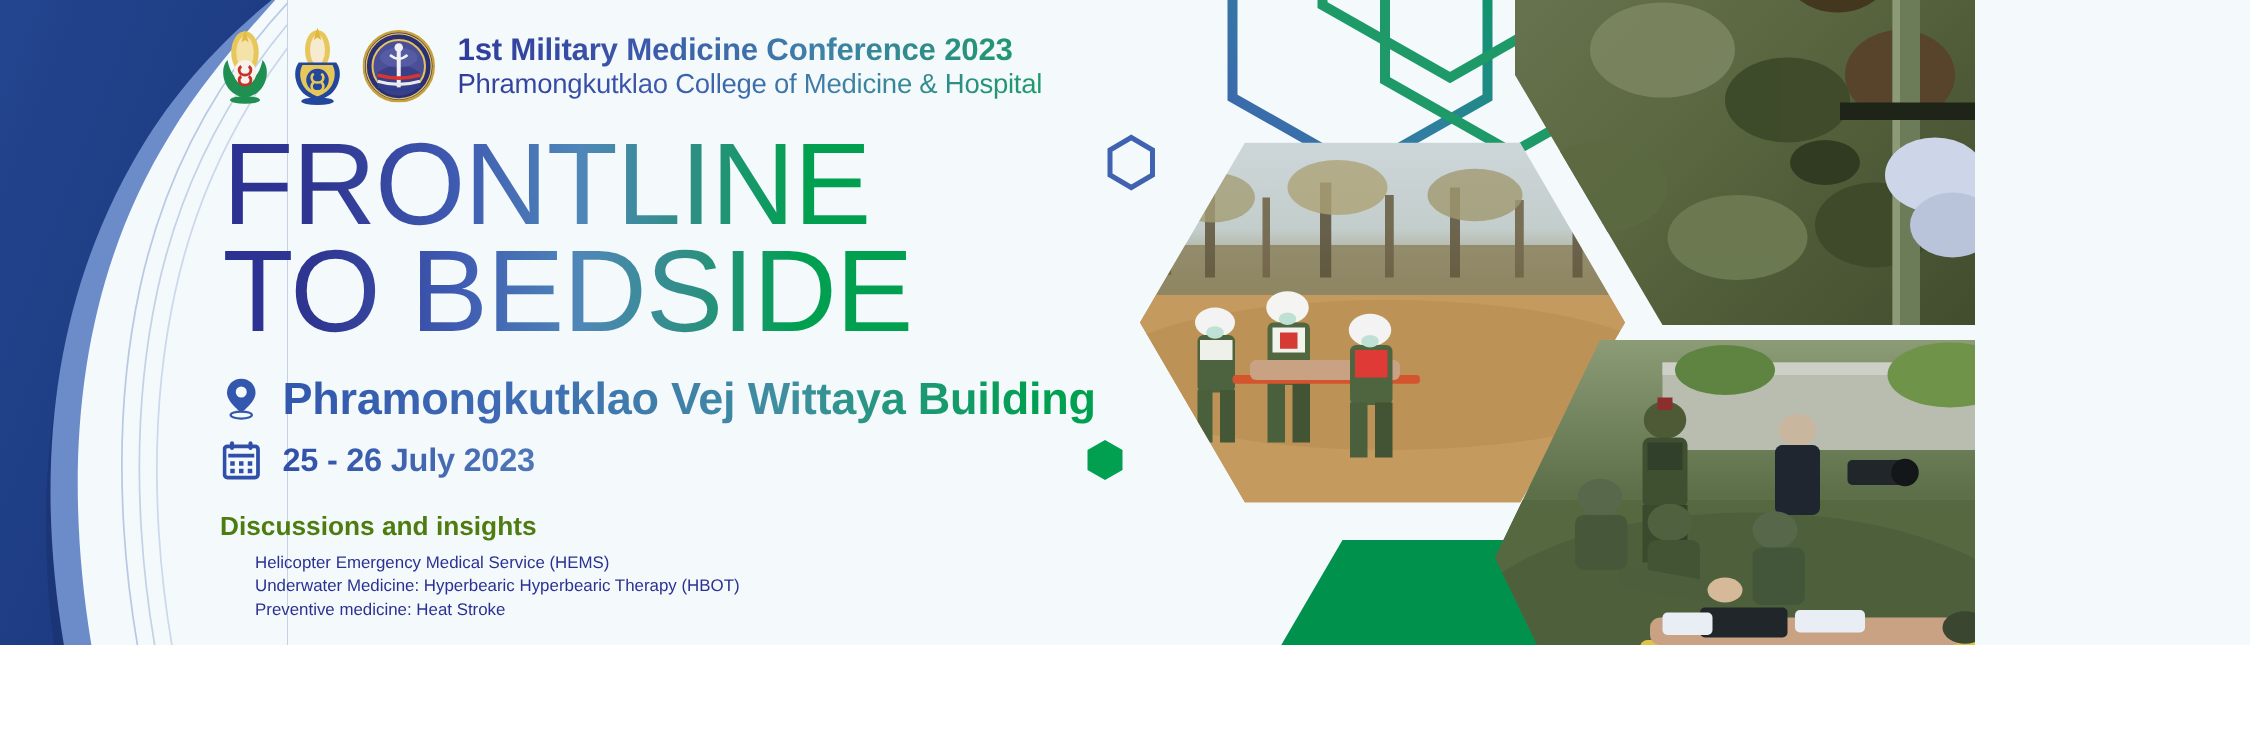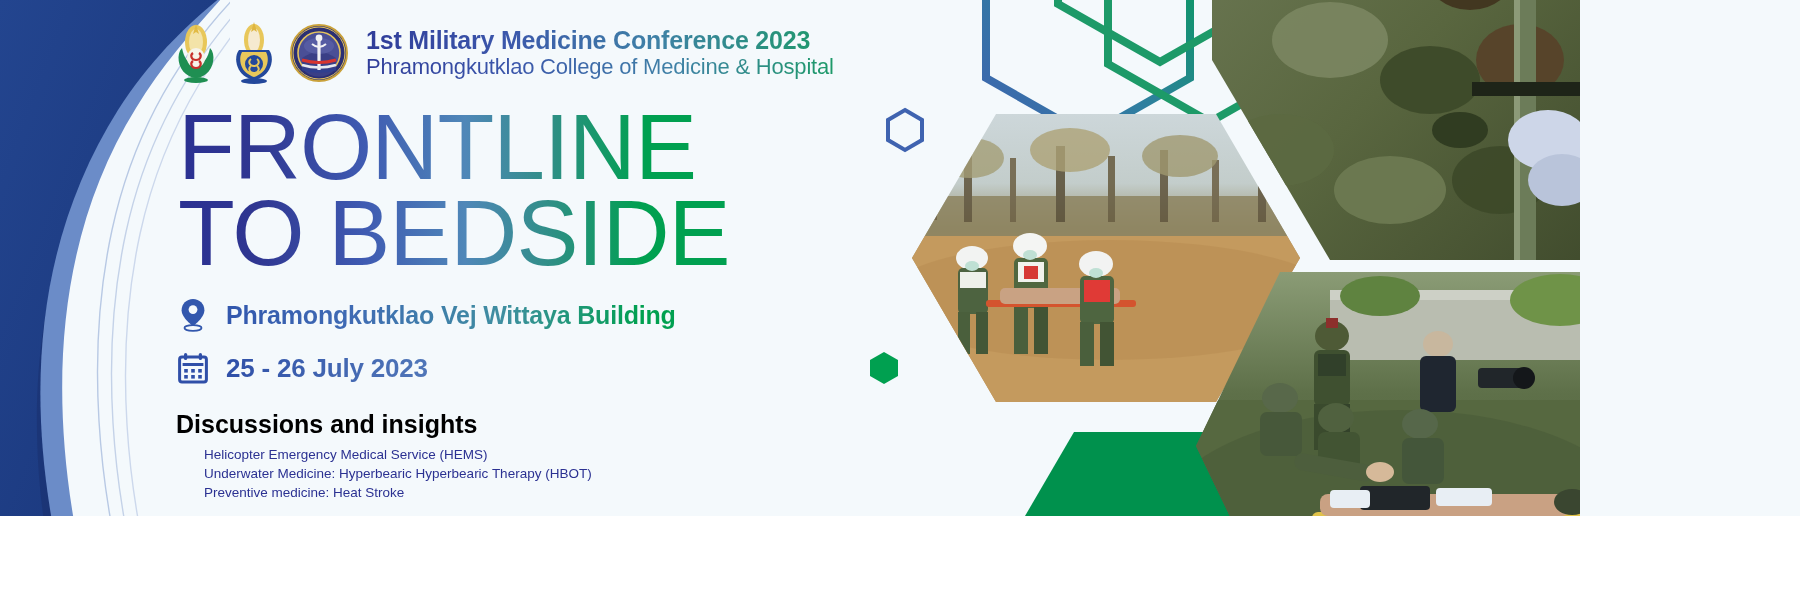--- a/index.html
+++ b/index.html
@@ -48,32 +48,32 @@
     -webkit-background-clip:text;background-clip:text;color:transparent;
     white-space:nowrap;
   }
   .headline .l2{display:block;}
 
   .info-row{position:absolute;display:flex;align-items:center;gap:16px;}
   .info-row.venue{left:176px;top:298px;}
   .info-row.date{left:176px;top:352px;}
   .icon-box{width:34px;display:flex;justify-content:center;align-items:center;flex:0 0 auto;}
   .venue-text{
-    font-size:25px;font-weight:bold;letter-spacing:-.2px;white-space:nowrap;
+    font-size:36px;font-weight:bold;letter-spacing:-.2px;white-space:nowrap;
     background:linear-gradient(90deg,#3257ad 0%,#3f6bb4 28%,#3f8fa0 62%,#00a050 92%);
     -webkit-background-clip:text;background-clip:text;color:transparent;
   }
   .date-text{
     font-size:26px;font-weight:bold;letter-spacing:-.2px;white-space:nowrap;
     background:linear-gradient(90deg,#2f4fa8 0%,#3f63b0 45%,#5076b8 100%);
     -webkit-background-clip:text;background-clip:text;color:transparent;text-align:center;
   }
 
   .disc{position:absolute;left:176px;top:410px;width:620px;}
-  .disc-title{font-size:25px;font-weight:bold;color:#000000;margin-bottom:6px;}
+  .disc-title{font-size:21px;font-weight:bold;color:#4d7c0f;margin-bottom:6px;}
   .disc-cols{display:flex;gap:0;margin-left:28px;}
   .disc-col{font-size:13.5px;color:#2b3192;line-height:1.42;}
   .disc-col.left{width:390px;}
   .disc-col li,.disc-col div{white-space:nowrap;}
 </style>
 </head>
 <body>
 
 <div id="banner">
 

